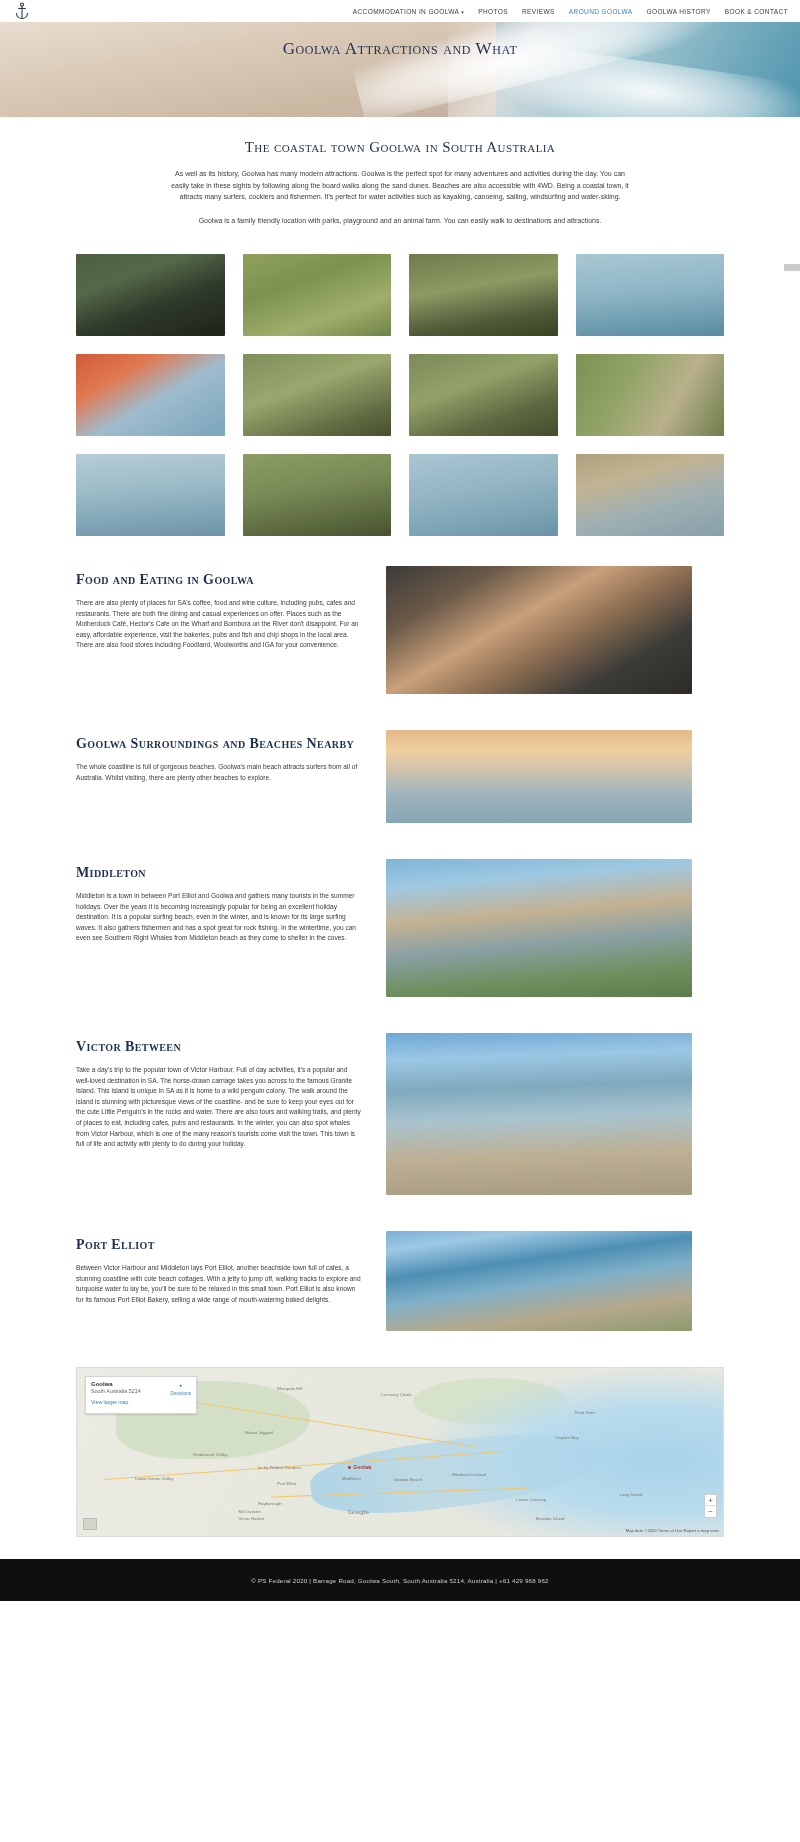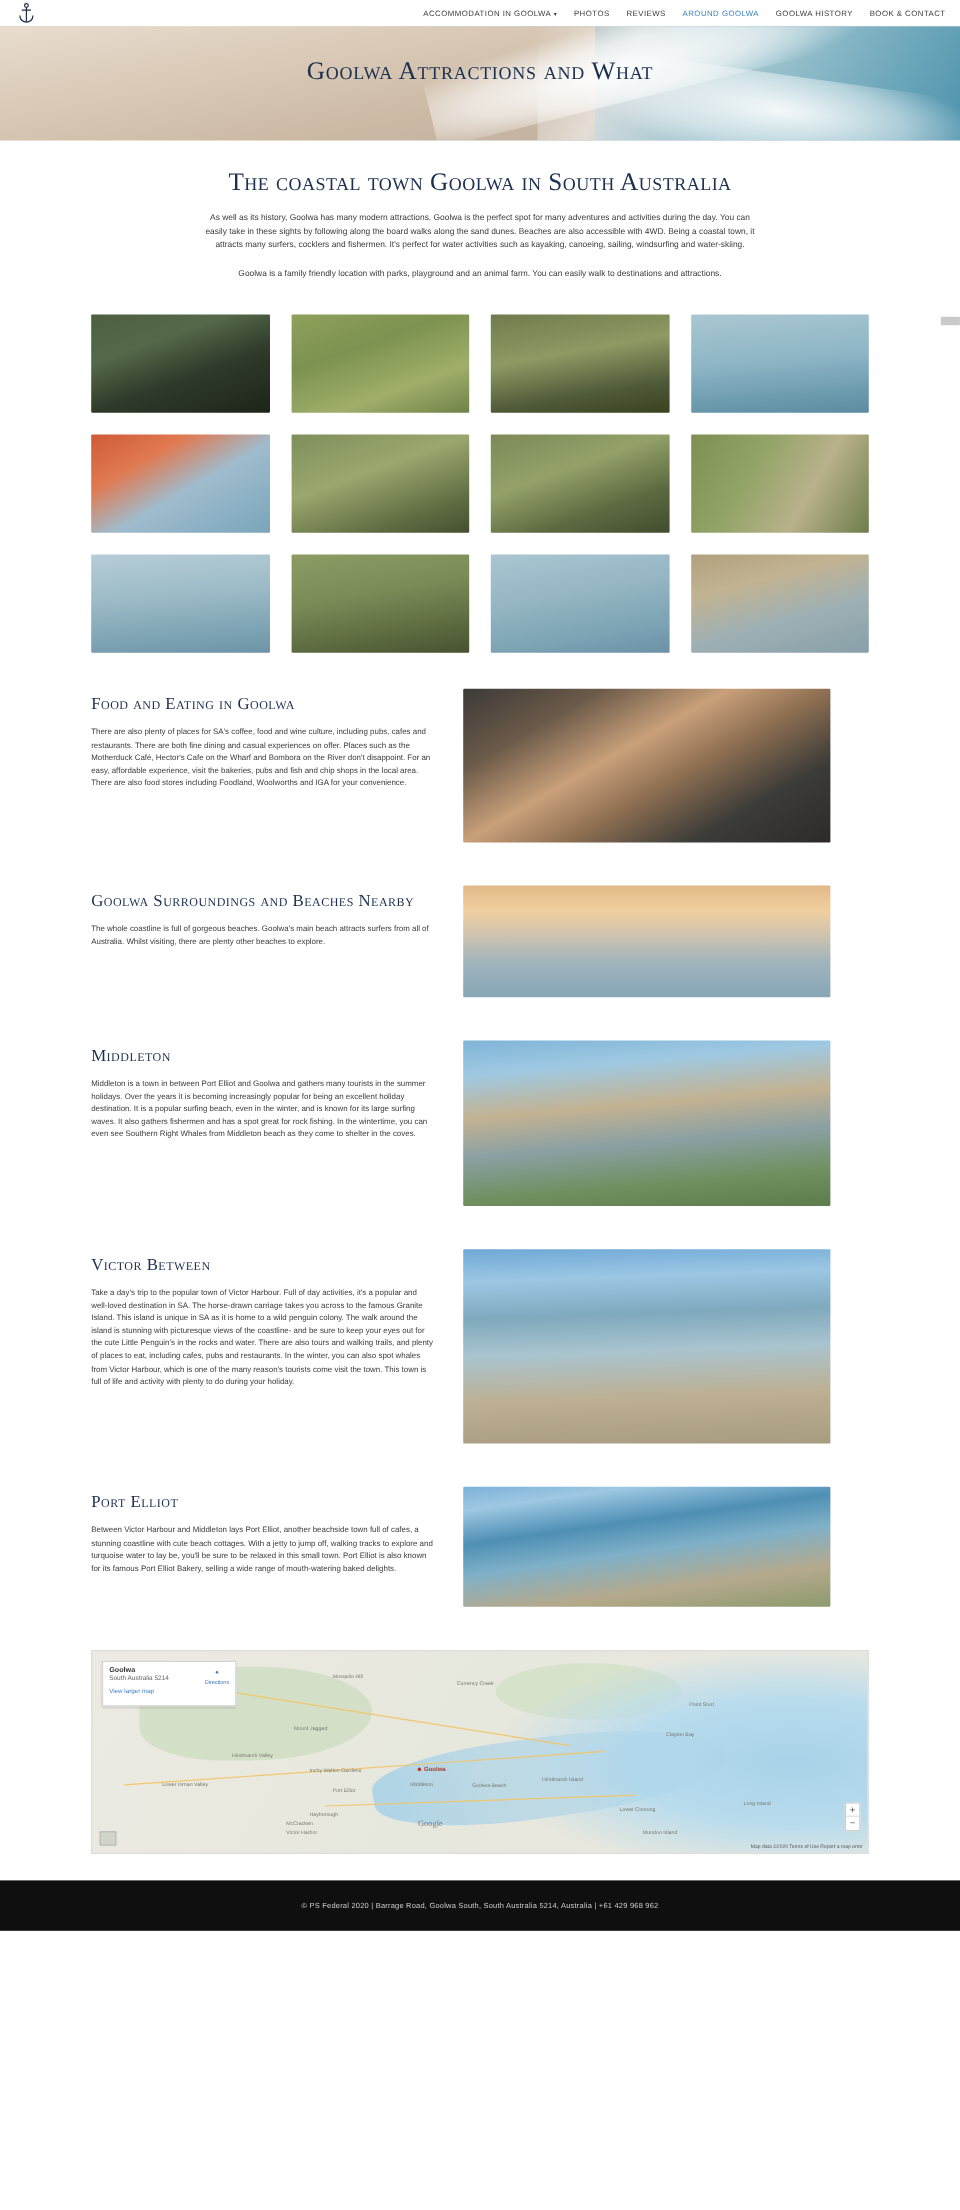--- a/index.html
+++ b/index.html
@@ -66,37 +66,37 @@
   }
   .hero .foam2 {
     position:absolute; right:-2%; bottom:-20%; width:42%; height:78%;
     background: radial-gradient(ellipse at 50% 40%, rgba(255,255,255,0.9) 0%, rgba(255,255,255,0.45) 45%, rgba(255,255,255,0) 72%);
     transform: rotate(8deg);
   }
   .hero-title {
     position: relative;
     z-index: 3;
     text-align: center;
-    padding-top: 26px;
+    padding-top: 16px;
     font-family: "Liberation Serif", serif;
     color: #1c3050;
-    font-size: 21px;
+    font-size: 17px;
     line-height: 22px;
     letter-spacing: 0.6px;
     font-variant: small-caps;
   }
 
   
   .intro { padding: 22px 0 4px; }
   .intro h2 {
     text-align: center;
     font-family: "Liberation Serif", serif;
     font-variant: small-caps;
     color: #1c3050;
-    font-size: 21px;
+    font-size: 15px;
     font-weight: normal;
     letter-spacing: 0.4px;
     margin-bottom: 12px;
   }
   .intro p {
     width: 468px;
     margin: 0 auto 12px;
     font-size: 7px;
     line-height: 11.5px;
     text-align: center;
@@ -132,21 +132,21 @@
   .ph-pelican2   { background: linear-gradient(170deg,#aac6d2 0%,#94b5c3 42%,#7ba2b3 78%,#6b92a5 100%); }
   .ph-shore      { background: linear-gradient(165deg,#b0a07e 0%,#c2b392 30%,#9fb0b4 62%,#87a0a8 100%); }
 
   
   .sections { width: 648px; margin: 30px auto 0; }
   .section { display: flex; gap: 24px; margin-bottom: 36px; align-items: flex-start; }
   .sec-text { width: 286px; padding-top: 6px; }
   .sec-text h3 {
     font-family: "Liberation Serif", serif;
     font-variant: small-caps;
-    font-weight: normal;
+    font-weight: bold;
     color: #1c3050;
     font-size: 14px;
     line-height: 16px;
     letter-spacing: 0.4px;
     margin-bottom: 10px;
   }
   .sec-text p {
     font-size: 6.6px;
     line-height: 10.6px;
     color: #3b3b3b;

